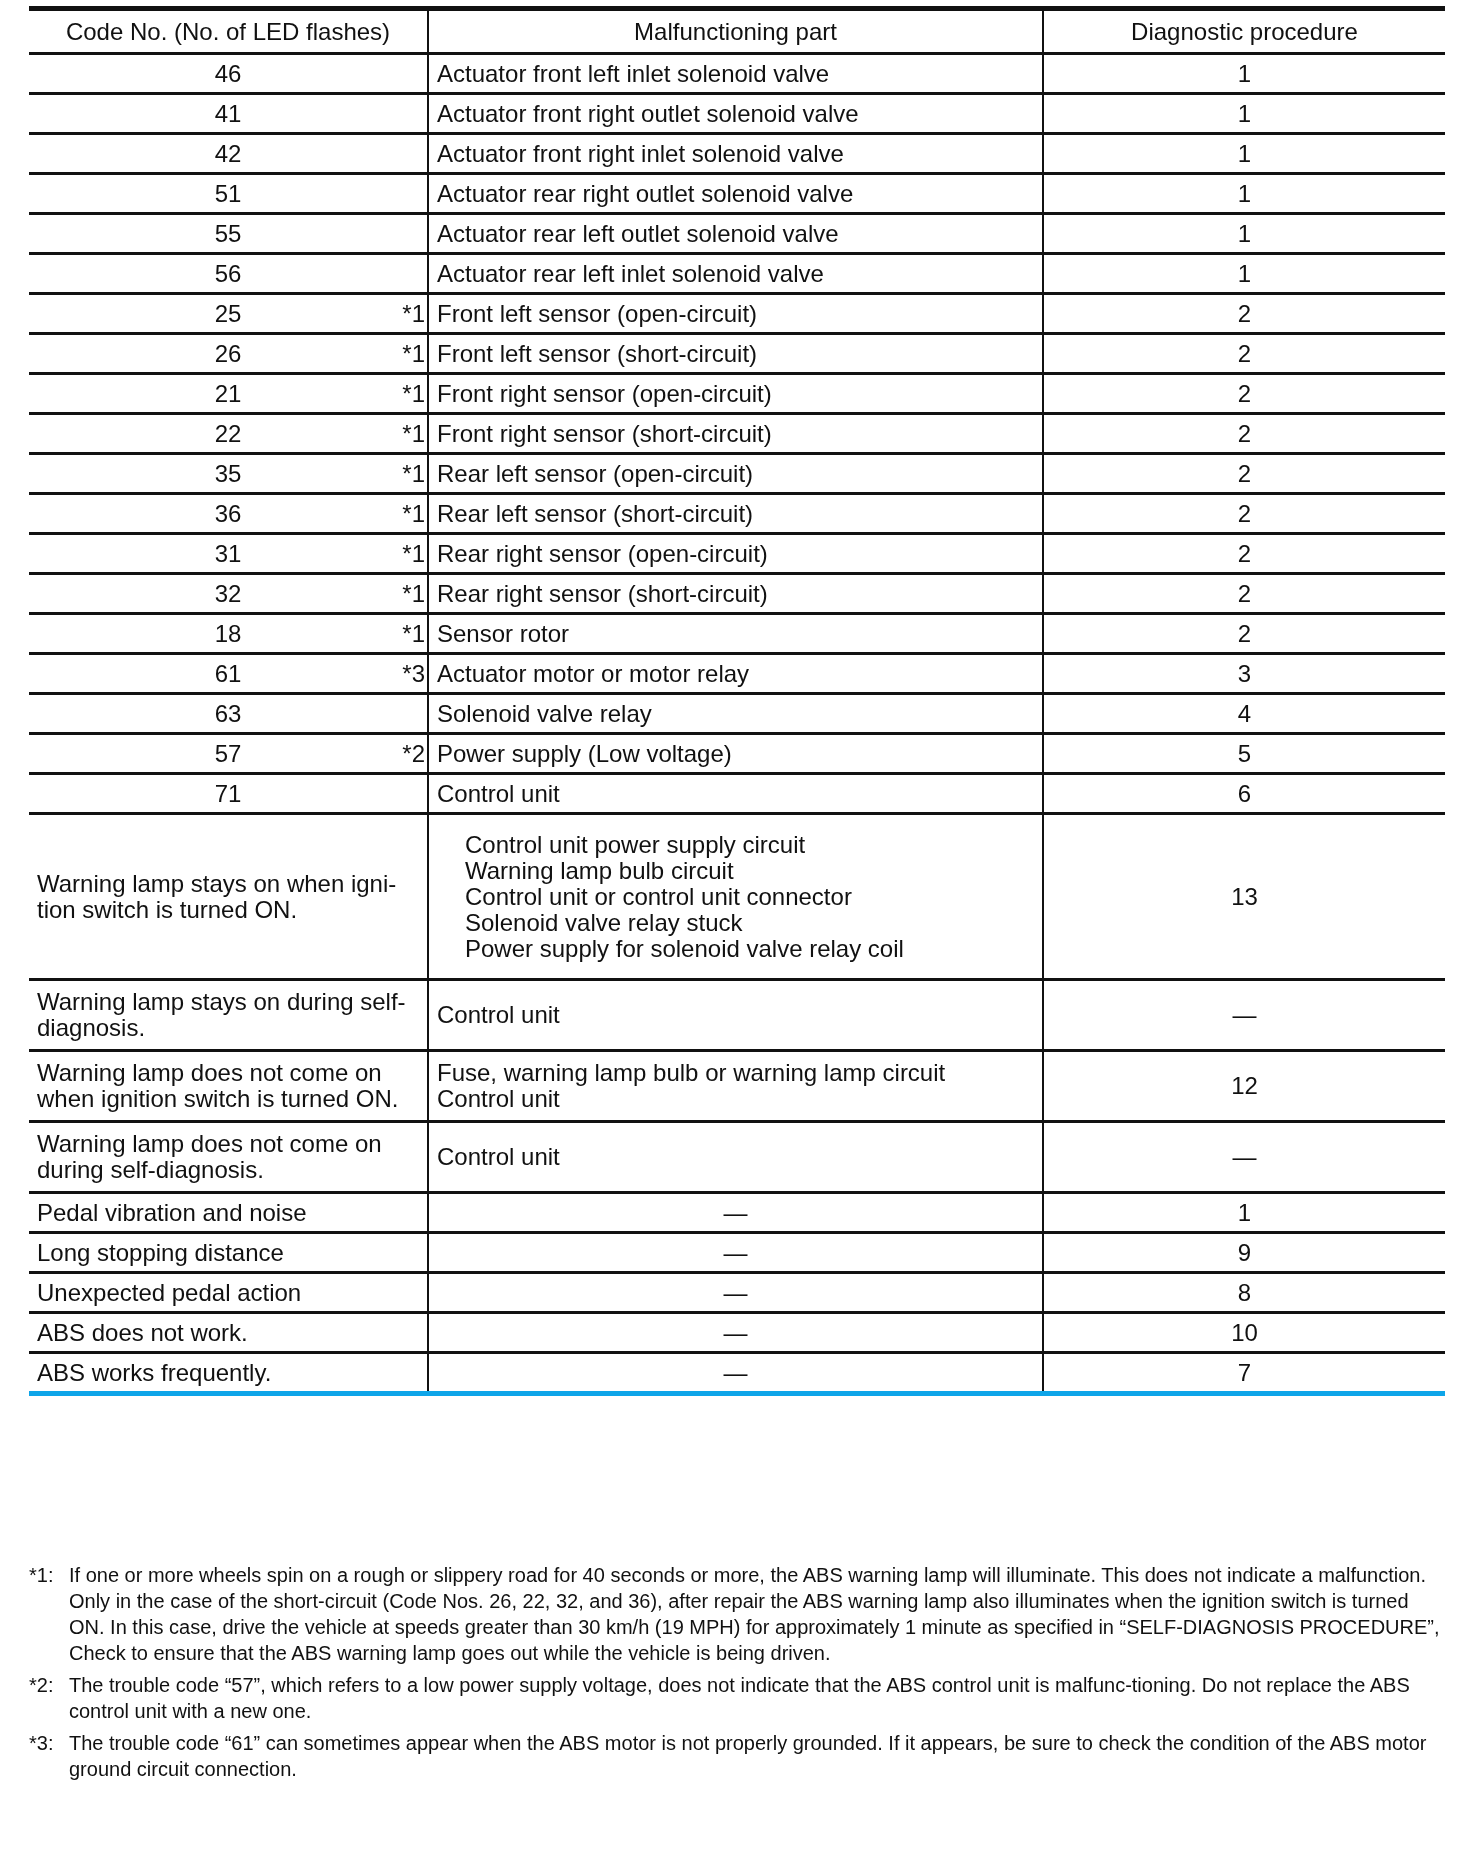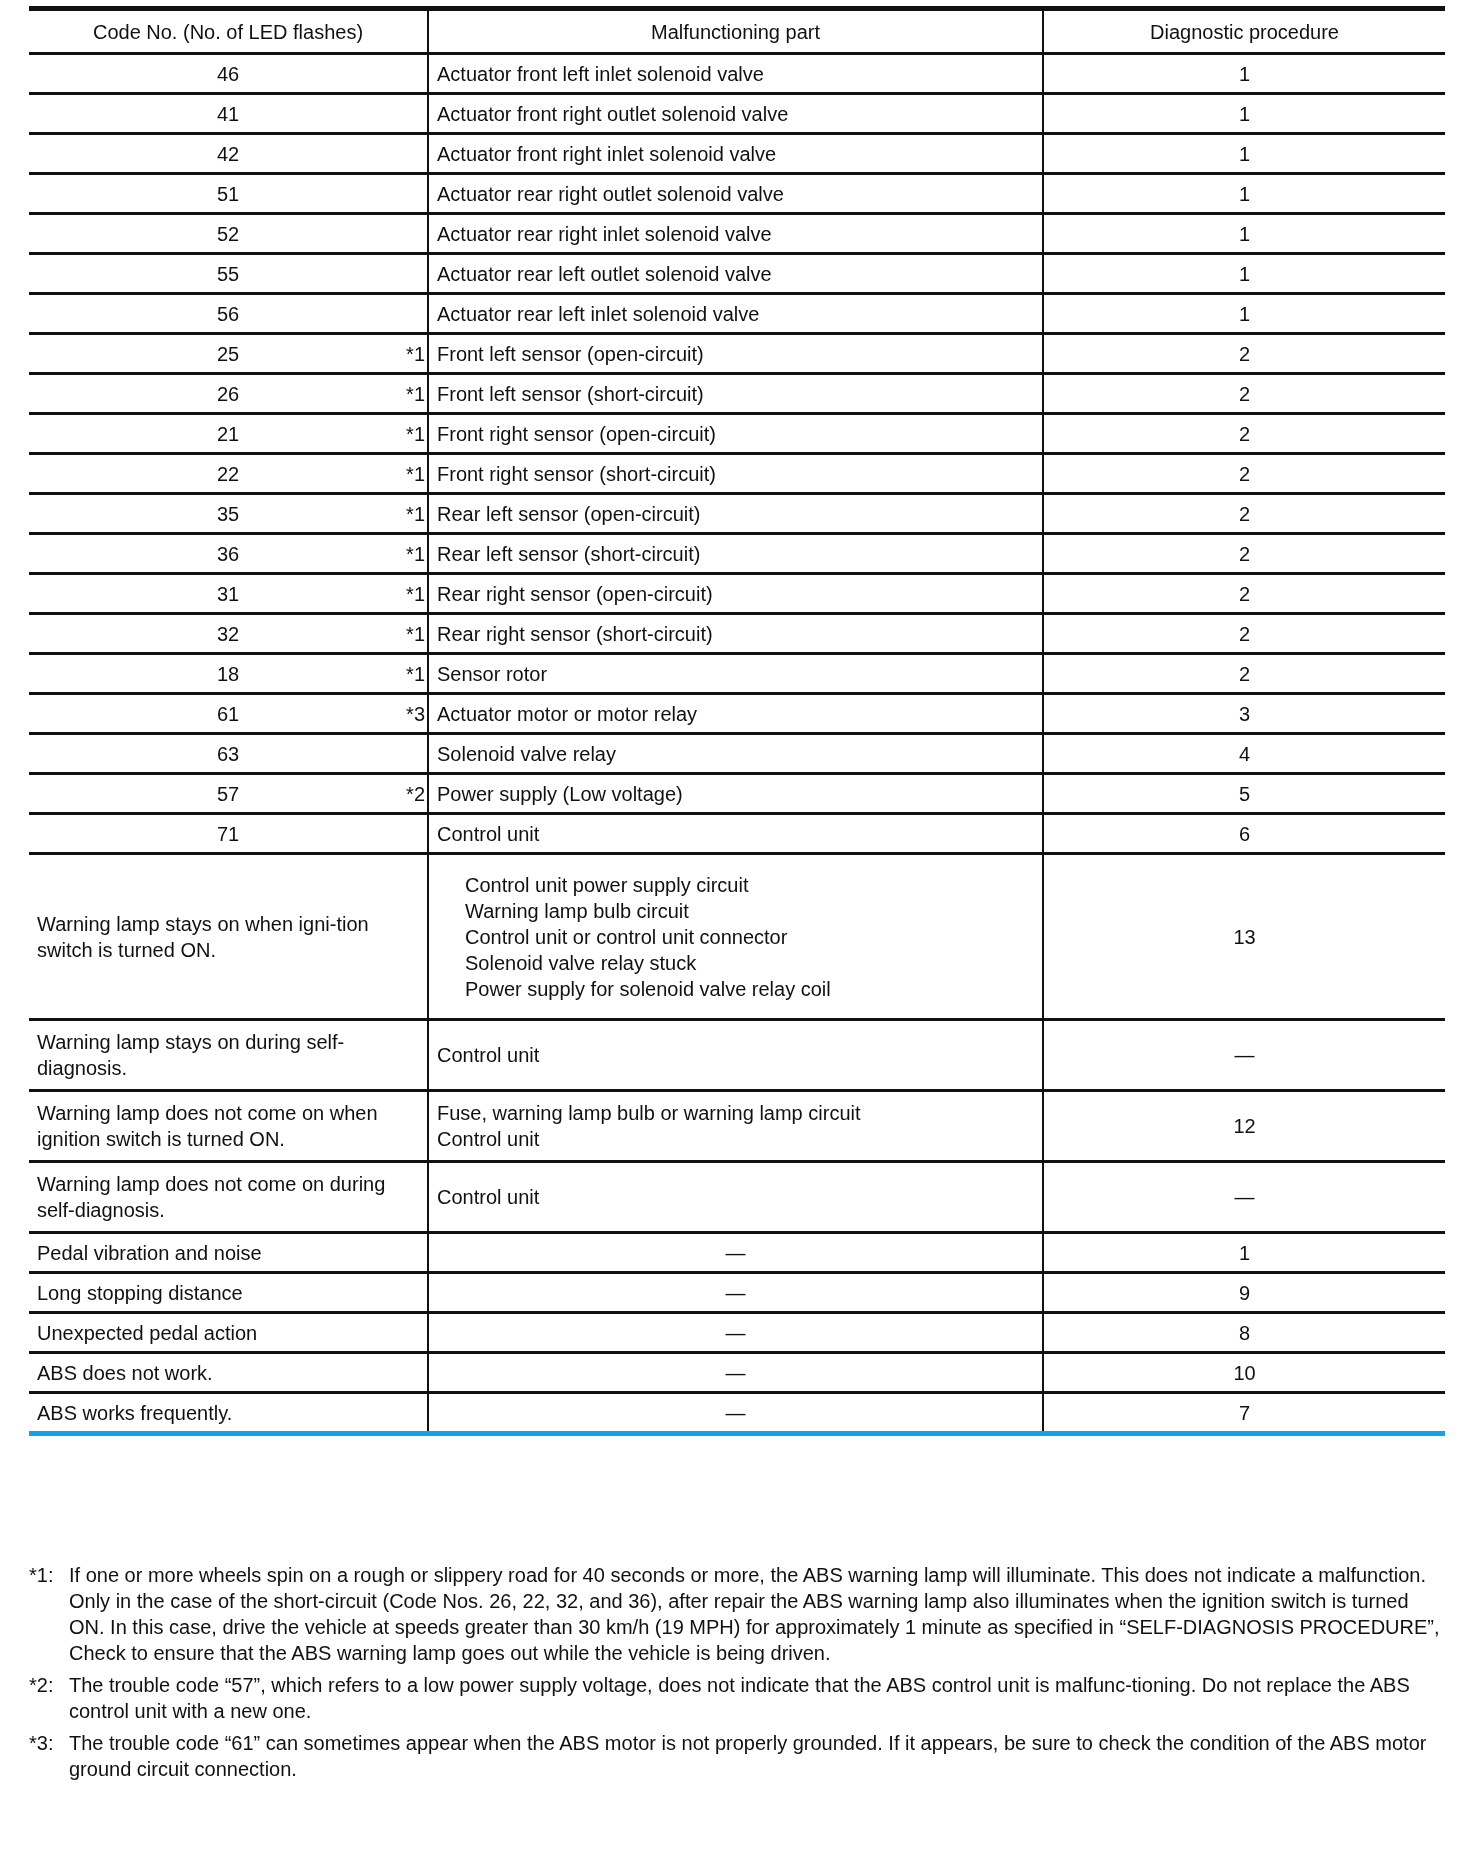--- a/index.html
+++ b/index.html
@@ -1,19 +1,19 @@
 <!DOCTYPE html>
 <html><head>
 <meta charset="utf-8">
 <style>
   html, body { margin: 0; padding: 0; background: #ffffff; }
   body { width: 1472px; height: 1862px; position: relative; overflow: hidden;
          font-family: "Liberation Sans", sans-serif; color: #111111; }
   .tbl { position: absolute; left: 29px; top: 6px; width: 1416px; border-collapse: collapse;
-         table-layout: fixed; font-size: 20px; }
+         table-layout: fixed; font-size: 24px; }
   .tbl col.c1 { width: 399px; }
   .tbl col.c2 { width: 615px; }
   .tbl col.c3 { width: 402px; }
   .tbl th, .tbl td { border-top: 3px solid #111; border-bottom: 3px solid #111; padding: 0 8px; vertical-align: middle; line-height: 26px; }
   .tbl th { font-weight: normal; height: 41px; text-align: center; }
   .tbl td { height: 37px; }
   .tbl thead tr th { border-top: 5px solid #111; }
   .tbl tbody tr:last-child td { border-bottom: 5px solid #0ea5e9; }
   .tbl td.c1, .tbl th.c1 { border-right: 2px solid #111; }
   .tbl td.c3, .tbl th.c3 { border-left: 2px solid #111; margin-left: 40px; }
@@ -61,25 +61,20 @@
         <td class="c1 codecell"><span>42</span></td>
         <td class="c2">Actuator front right inlet solenoid valve</td>
         <td class="c3">1</td>
       </tr>
       <tr>
         <td class="c1 codecell"><span>51</span></td>
         <td class="c2">Actuator rear right outlet solenoid valve</td>
         <td class="c3">1</td>
       </tr>
       <tr>
-        <td class="c1 codecell"><span>52</span></td>
-        <td class="c2">Actuator rear right inlet solenoid valve</td>
-        <td class="c3">1</td>
-      </tr>
-      <tr>
         <td class="c1 codecell"><span>55</span></td>
         <td class="c2">Actuator rear left outlet solenoid valve</td>
         <td class="c3">1</td>
       </tr>
       <tr>
         <td class="c1 codecell"><span>56</span></td>
         <td class="c2">Actuator rear left inlet solenoid valve</td>
         <td class="c3">1</td>
       </tr>
       <tr>

